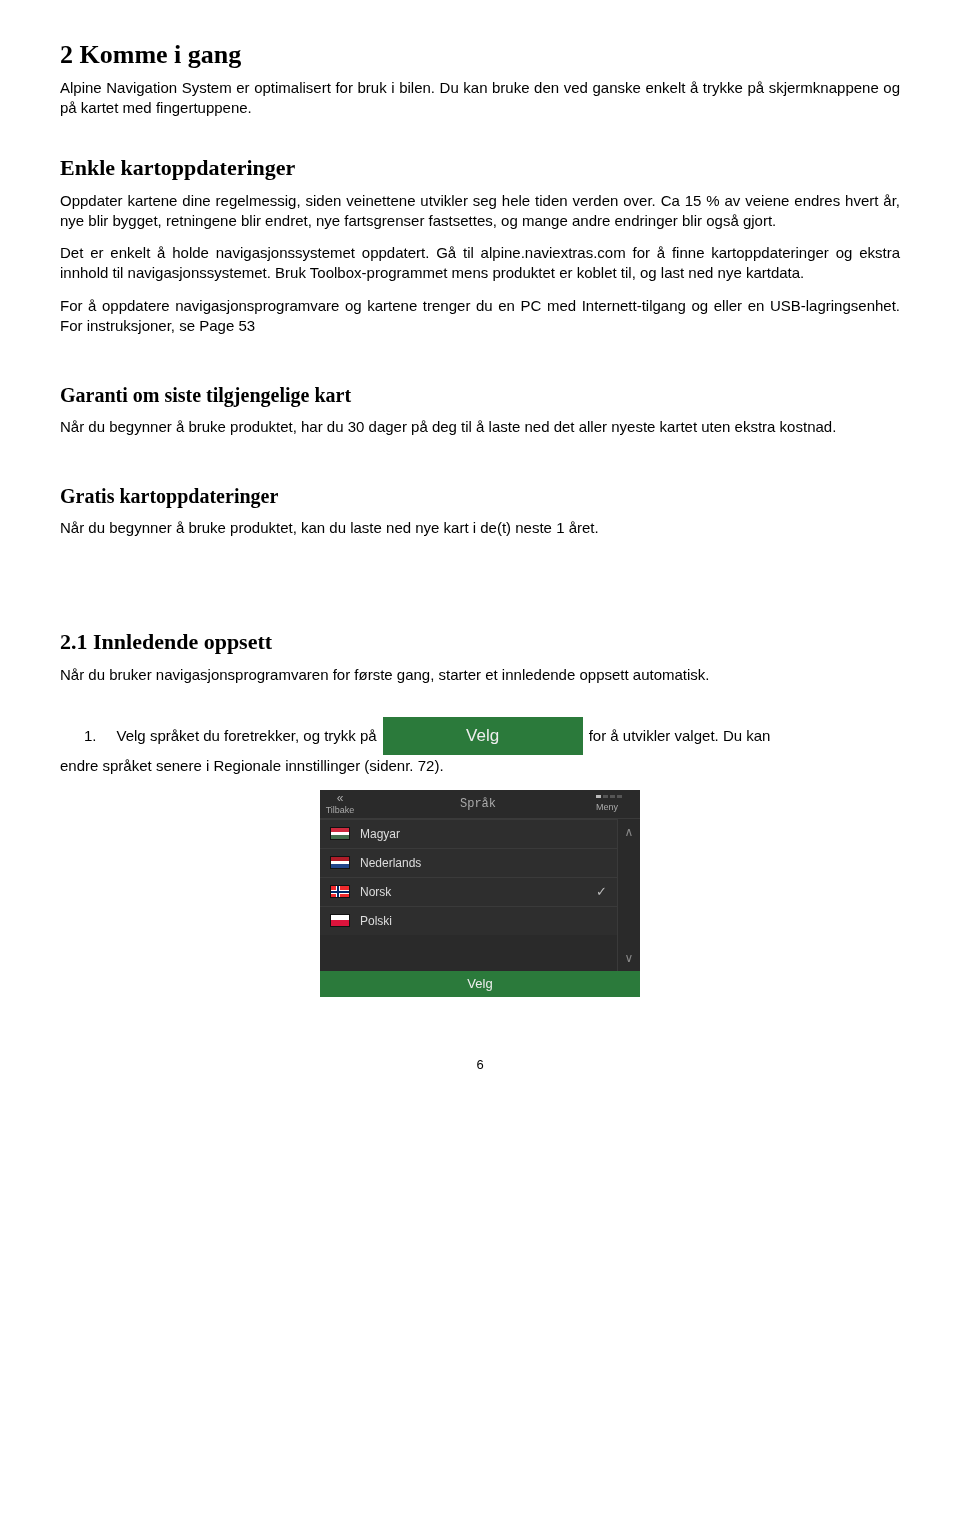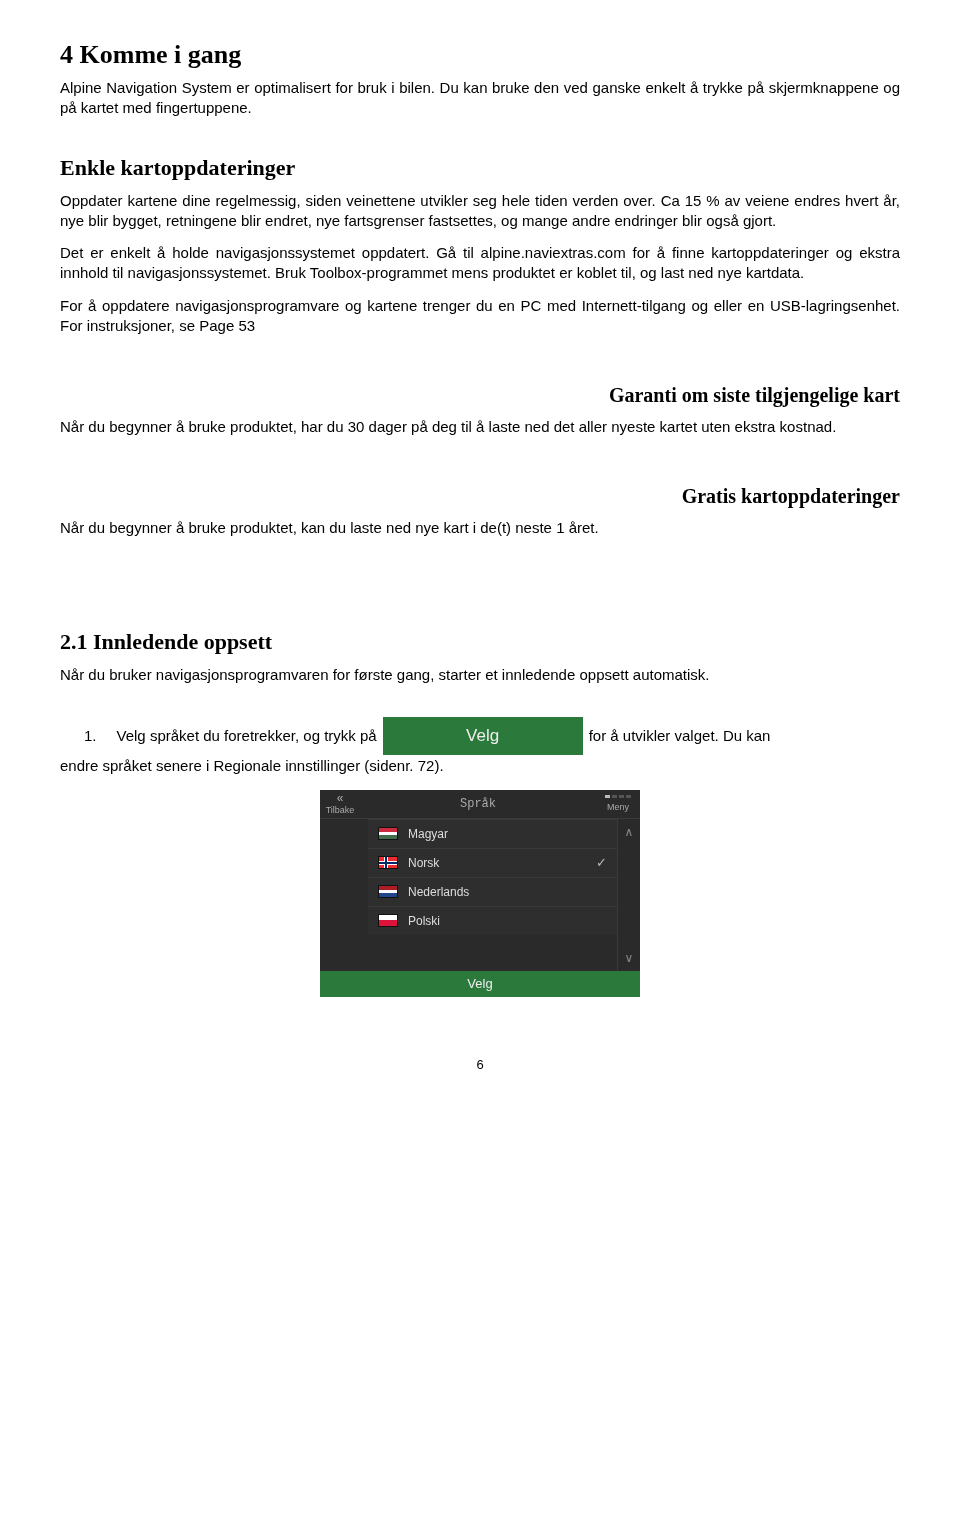--- a/index.html
+++ b/index.html
@@ -21,21 +21,20 @@
     font-family: "Times New Roman", Times, serif;
     font-weight: bold;
     font-size: 22px;
     margin: 36px 0 10px 0;
   }
   h3 {
     font-family: "Times New Roman", Times, serif;
     font-weight: bold;
     font-size: 20px;
     margin: 48px 0 10px 0;
-    text-align: right;
   }
   p {
     font-size: 15px;
     line-height: 1.35;
     margin: 0 0 12px 0;
     text-align: justify;
   }
   .ol-step {
     display: flex;
     align-items: center;
@@ -90,21 +89,20 @@
     flex: 1;
     text-align: center;
     color: #aaa;
     font-size: 12px;
     font-family: Liberation Mono, monospace;
   }
   .lang-right {
     width: 44px;
     display: flex;
     flex-direction: column;
-    align-items: center;
     font-size: 9px;
     color: #aaa;
     gap: 4px;
   }
   .progress-dots {
     display: flex;
     gap: 2px;
   }
   .progress-dots span {
     width: 5px;
@@ -187,21 +185,21 @@
   .scroll-col {
     width: 22px;
     border-left: 1px solid #3a3a3a;
     display: flex;
     align-items: center;
     justify-content: center;
   }
   .lang-list {
     display: flex;
   }
-  .lang-items { flex: 1; padding-left: 48px; }
+  .lang-items { flex: 1; }
   .lang-footer {
     background: #2b7a3b;
     color: #eee;
     text-align: center;
     height: 26px;
     line-height: 26px;
     font-size: 13px;
   }
   .check {
     color: #bbb;
@@ -223,21 +221,21 @@
     align-items: center;
     height: 140px;
     color: #888;
     font-size: 12px;
     padding: 6px 0;
   }
 </style>
 </head>
 <body>
 
-<h1>4 Komme i gang</h1>
+<h1>2 Komme i gang</h1>
 <p>Alpine Navigation System er optimalisert for bruk i bilen. Du kan bruke den ved ganske enkelt å trykke på skjermknappene og på kartet med fingertuppene.</p>
 
 <h2>Enkle kartoppdateringer</h2>
 <p>Oppdater kartene dine regelmessig, siden veinettene utvikler seg hele tiden verden over. Ca 15 % av veiene endres hvert år, nye blir bygget, retningene blir endret, nye fartsgrenser fastsettes, og mange andre endringer blir også gjort.</p>
 <p>Det er enkelt å holde navigasjonssystemet oppdatert. Gå til alpine.naviextras.com for å finne kartoppdateringer og ekstra innhold til navigasjonssystemet. Bruk Toolbox-programmet mens produktet er koblet til, og last ned nye kartdata.</p>
 <p>For å oppdatere navigasjonsprogramvare og kartene trenger du en PC med Internett-tilgang og  eller en USB-lagringsenhet. For instruksjoner, se Page 53</p>
 
 <h3>Garanti om siste tilgjengelige kart</h3>
 <p>Når du begynner å bruke produktet, har du 30 dager på deg til å laste ned det aller nyeste kartet uten ekstra kostnad.</p>
 
@@ -274,32 +272,32 @@
       <span>Meny</span>
     </div>
   </div>
   <div class="lang-list">
     <div class="lang-items">
       <div class="lang-row">
         <span class="flag flag-hu"></span>
         <span class="label">Magyar</span>
       </div>
       <div class="lang-row">
+        <span class="flag flag-nl"></span>
+        <span class="label">Nederlands</span>
+      </div>
+      <div class="lang-row">
         <span class="flag flag-no">
             <span class="cross-v"></span>
             <span class="cross-h"></span>
           </span>
         <span class="label">Norsk</span>
         <span class="check">✓</span>
       </div>
       <div class="lang-row">
-        <span class="flag flag-nl"></span>
-        <span class="label">Nederlands</span>
-      </div>
-      <div class="lang-row">
         <span class="flag flag-pl"></span>
         <span class="label">Polski</span>
       </div>
     </div>
     <div class="scroll-col">
       <div class="scroll-arrows">
         <span>∧</span>
         <span>∨</span>
       </div>
     </div>

